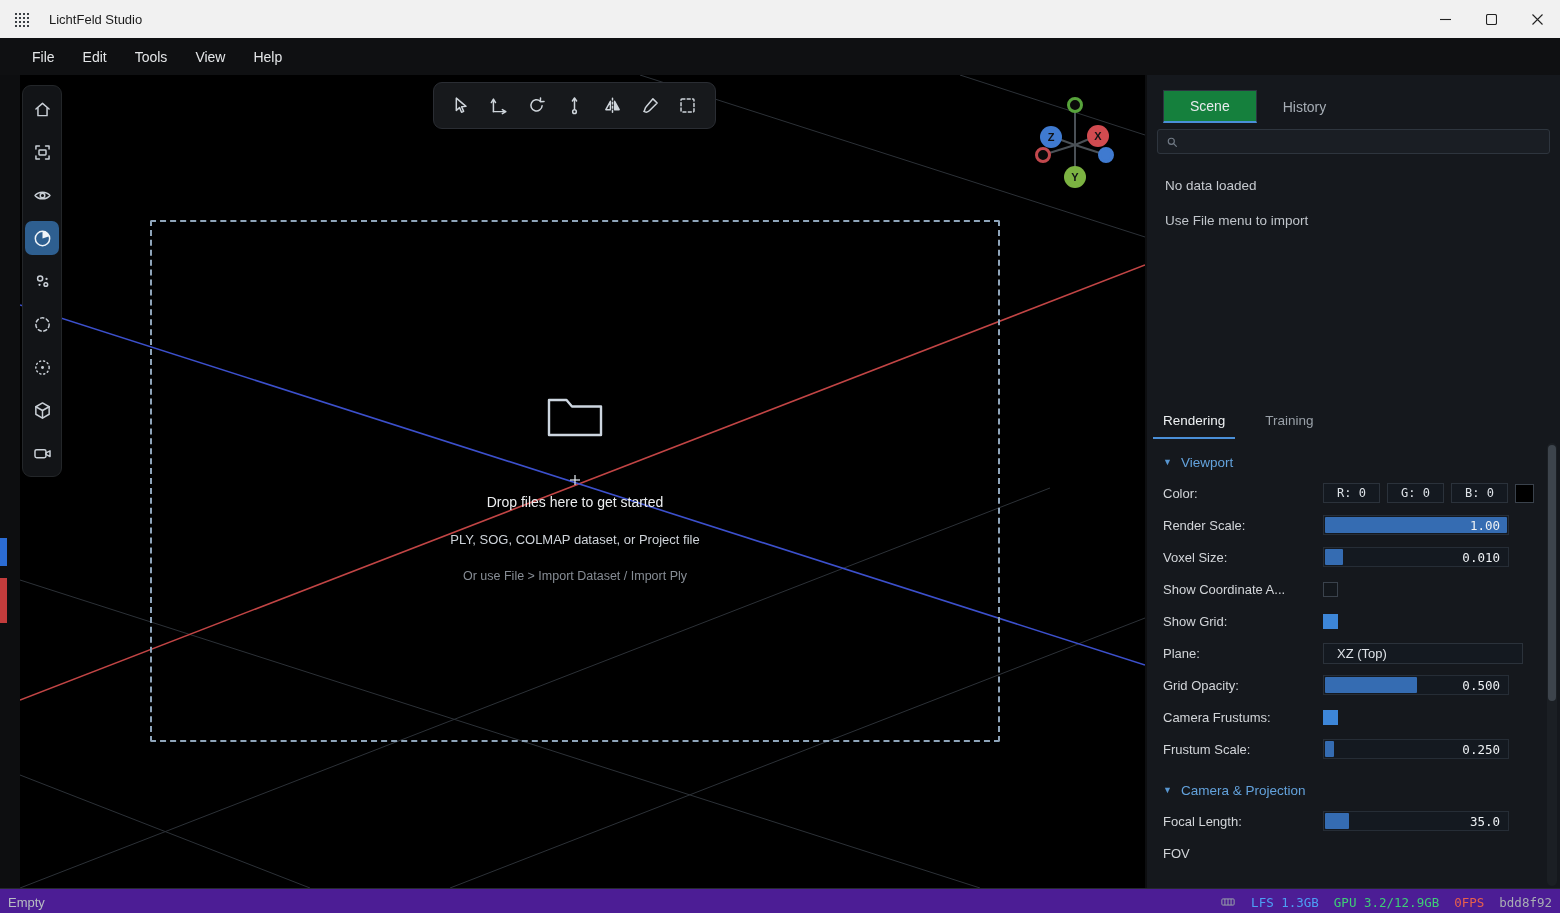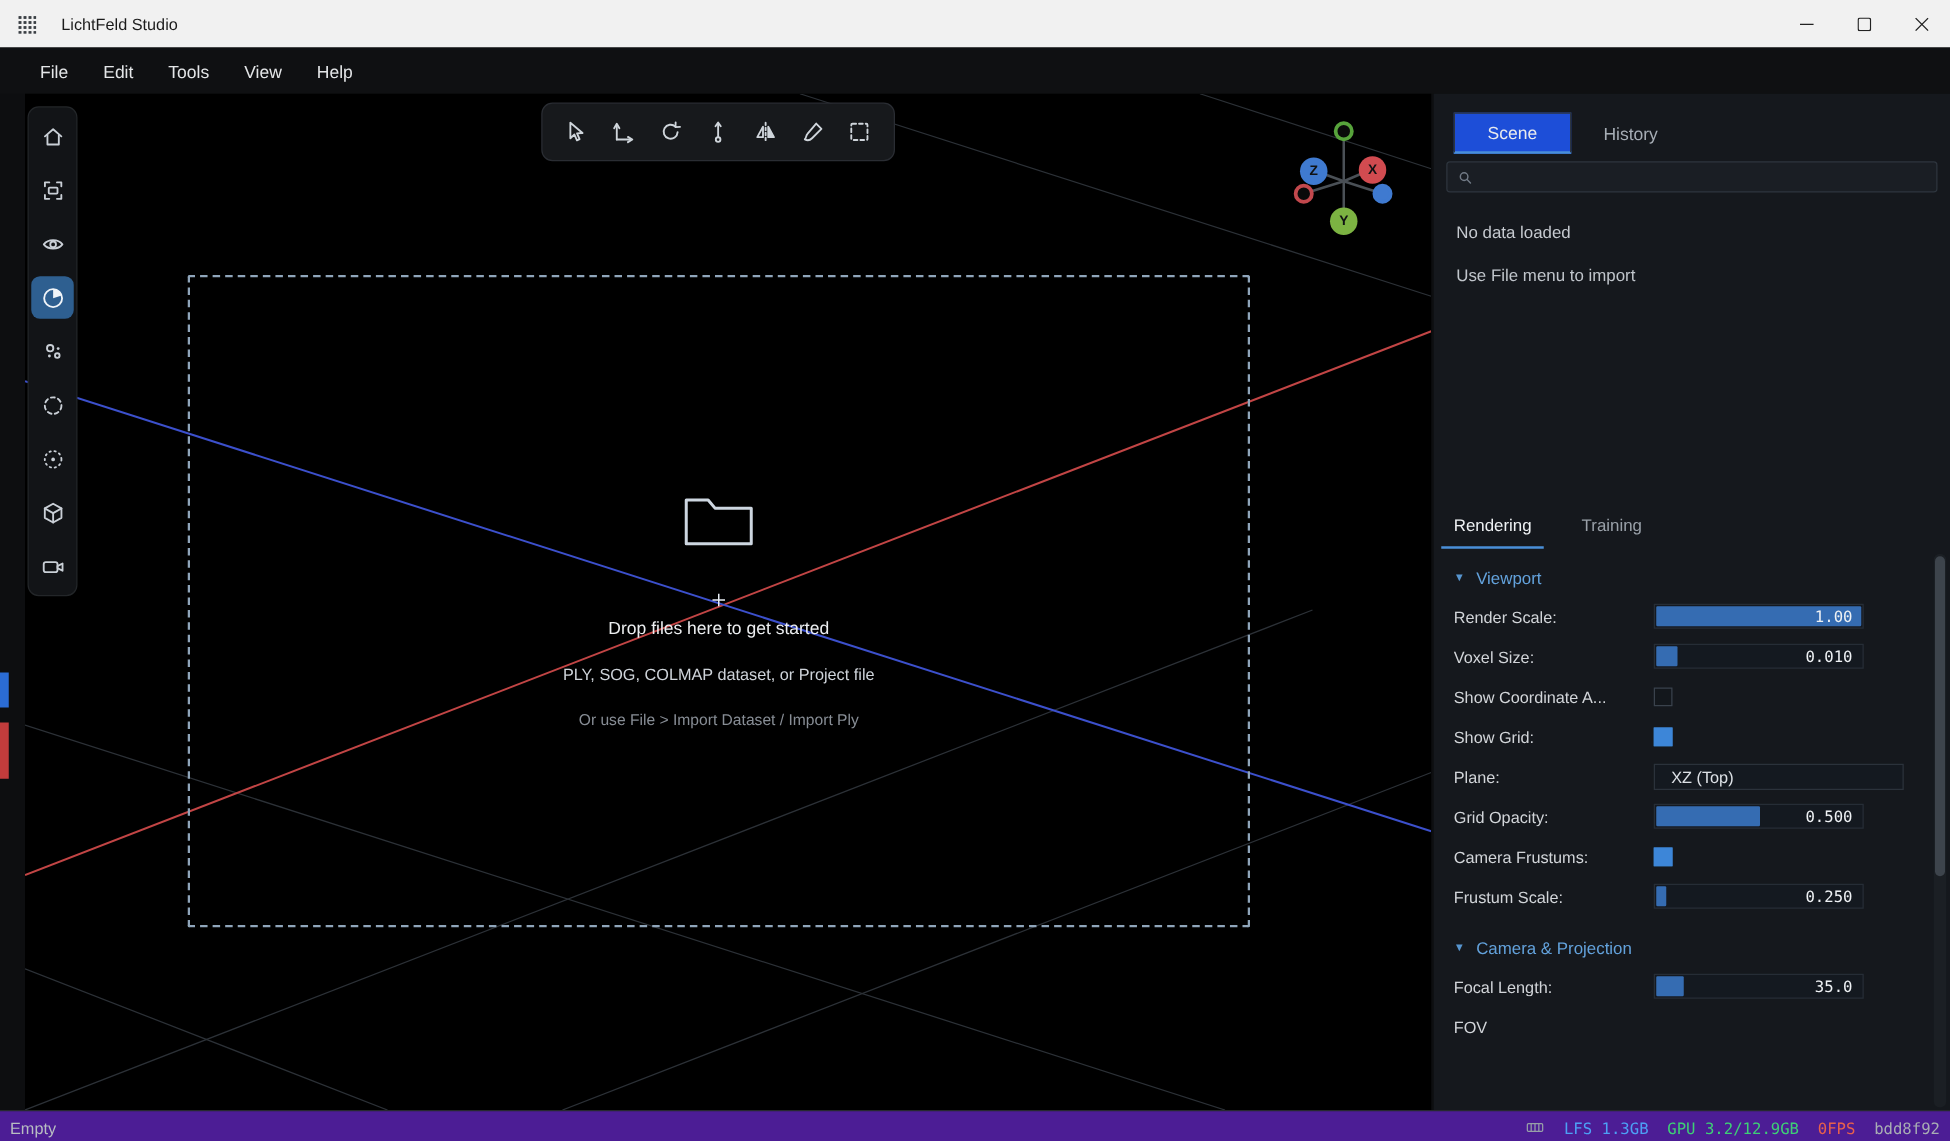--- a/index.html
+++ b/index.html
@@ -60,21 +60,21 @@
   .dz-line { position:absolute; left:0; width:100%; text-align:center; }
   .dz1 { top:272px; font-size:14px; color:#eceef0; }
   .dz2 { top:310px; font-size:13px; color:#ced3d9; }
   .dz3 { top:347px; font-size:12.5px; color:#878d95; }
 
   
   .right-panel { position:absolute; left:1147px; top:0; width:413px; height:813px; background:#15181d; }
 
   .scene-tabs { position:absolute; left:16px; top:15px; display:flex; }
   .scene-tab { height:33px; padding:0 26px; display:flex; align-items:center; font-size:14px; color:#a6adb5; }
-  .scene-tab.active { background:#1d4ed8; border:1px solid #2d3540; border-bottom:2px solid #4a8fd8; color:#e9ebee; }
+  .scene-tab.active { background:#15803d; border:1px solid #2d3540; border-bottom:2px solid #4a8fd8; color:#e9ebee; }
 
   .search-box { position:absolute; left:10px; top:54px; width:393px; height:25px;
     background:#1a1e24; border:1px solid #2e353e; border-radius:3px;
     display:flex; align-items:center; padding:0 7px; gap:6px; }
   .search-box .icon { color:#717a85; }
   .search-box .icon svg { width:14px; height:14px; display:block; }
   .search-box input { flex:1; background:transparent; border:none; outline:none; color:#dfe3e8; font-size:13px; font-family:"Liberation Sans",sans-serif; }
 
   .empty1 { position:absolute; left:18px; top:103px; font-size:13.5px; color:#c6cad0; }
   .empty2 { position:absolute; left:18px; top:138px; font-size:13.5px; color:#c0c5cb; }
@@ -88,21 +88,21 @@
   .section-header { display:flex; align-items:center; gap:9px; height:26px; }
   .section-header + .prop-row { margin-top:2px; }
   .section-header .tri { font-size:9px; color:#5795cf; }
   .sec-title { font-size:13.5px; color:#63a2dc; }
   .section-header.gap { margin-top:12px; }
 
   .prop-row { display:flex; align-items:center; height:32px; }
   .prop-label { width:160px; flex:none; font-size:13px; color:#d2d5d9; white-space:nowrap; overflow:hidden; }
   .prop-control { flex:1; display:flex; align-items:center; }
 
-  .slider { position:relative; width:168px; height:20px; background:#141920; border:1px solid #262d36; }
+  .slider { position:relative; width:186px; height:20px; background:#141920; border:1px solid #262d36; }
   .slider .fill { position:absolute; left:1px; top:1px; bottom:1px; background:#35 6cb2; background:#356cb2; border-radius:1px; max-width:calc(100% - 2px); }
   .slider .val { position:absolute; right:8px; top:50%; transform:translateY(-50%);
     font-family:"DejaVu Sans Mono",monospace; font-size:12.5px; color:#eef1f4; }
 
   .checkbox { width:15px; height:15px; background:#13171c; border:1px solid #3a424c; }
   .checkbox.checked { background:#3d86d8; border-color:#3d86d8; }
 
   .select-box { width:200px; height:21px; background:#141920; border:1px solid #2b323b; color:#dde1e6;
     font-size:13px; display:flex; align-items:center; padding-left:13px; }
 
@@ -385,20 +385,29 @@
       <div class="prop-tab active"><span>Rendering</span></div>
       <div class="prop-tab"><span>Training</span></div>
     </div>
 
     <div class="props-list">
         <div class="section-header">
           <span class="tri">▼</span>
           <span class="sec-title">Viewport</span>
         </div>
         <div class="prop-row">
+          <span class="prop-label">Color:</span>
+          <div class="prop-control">
+            <div class="rgb-box">R: 0</div>
+            <div class="rgb-box">G: 0</div>
+            <div class="rgb-box">B: 0</div>
+            <div class="swatch" style="background: rgb(0, 0, 0);"></div>
+          </div>
+        </div>
+        <div class="prop-row">
           <span class="prop-label">Render Scale:</span>
           <div class="prop-control">
             <div class="slider">
               <div class="fill" style="width: 100%;"></div>
               <span class="val">1.00</span>
             </div>
           </div>
         </div>
         <div class="prop-row">
           <span class="prop-label">Voxel Size:</span>

